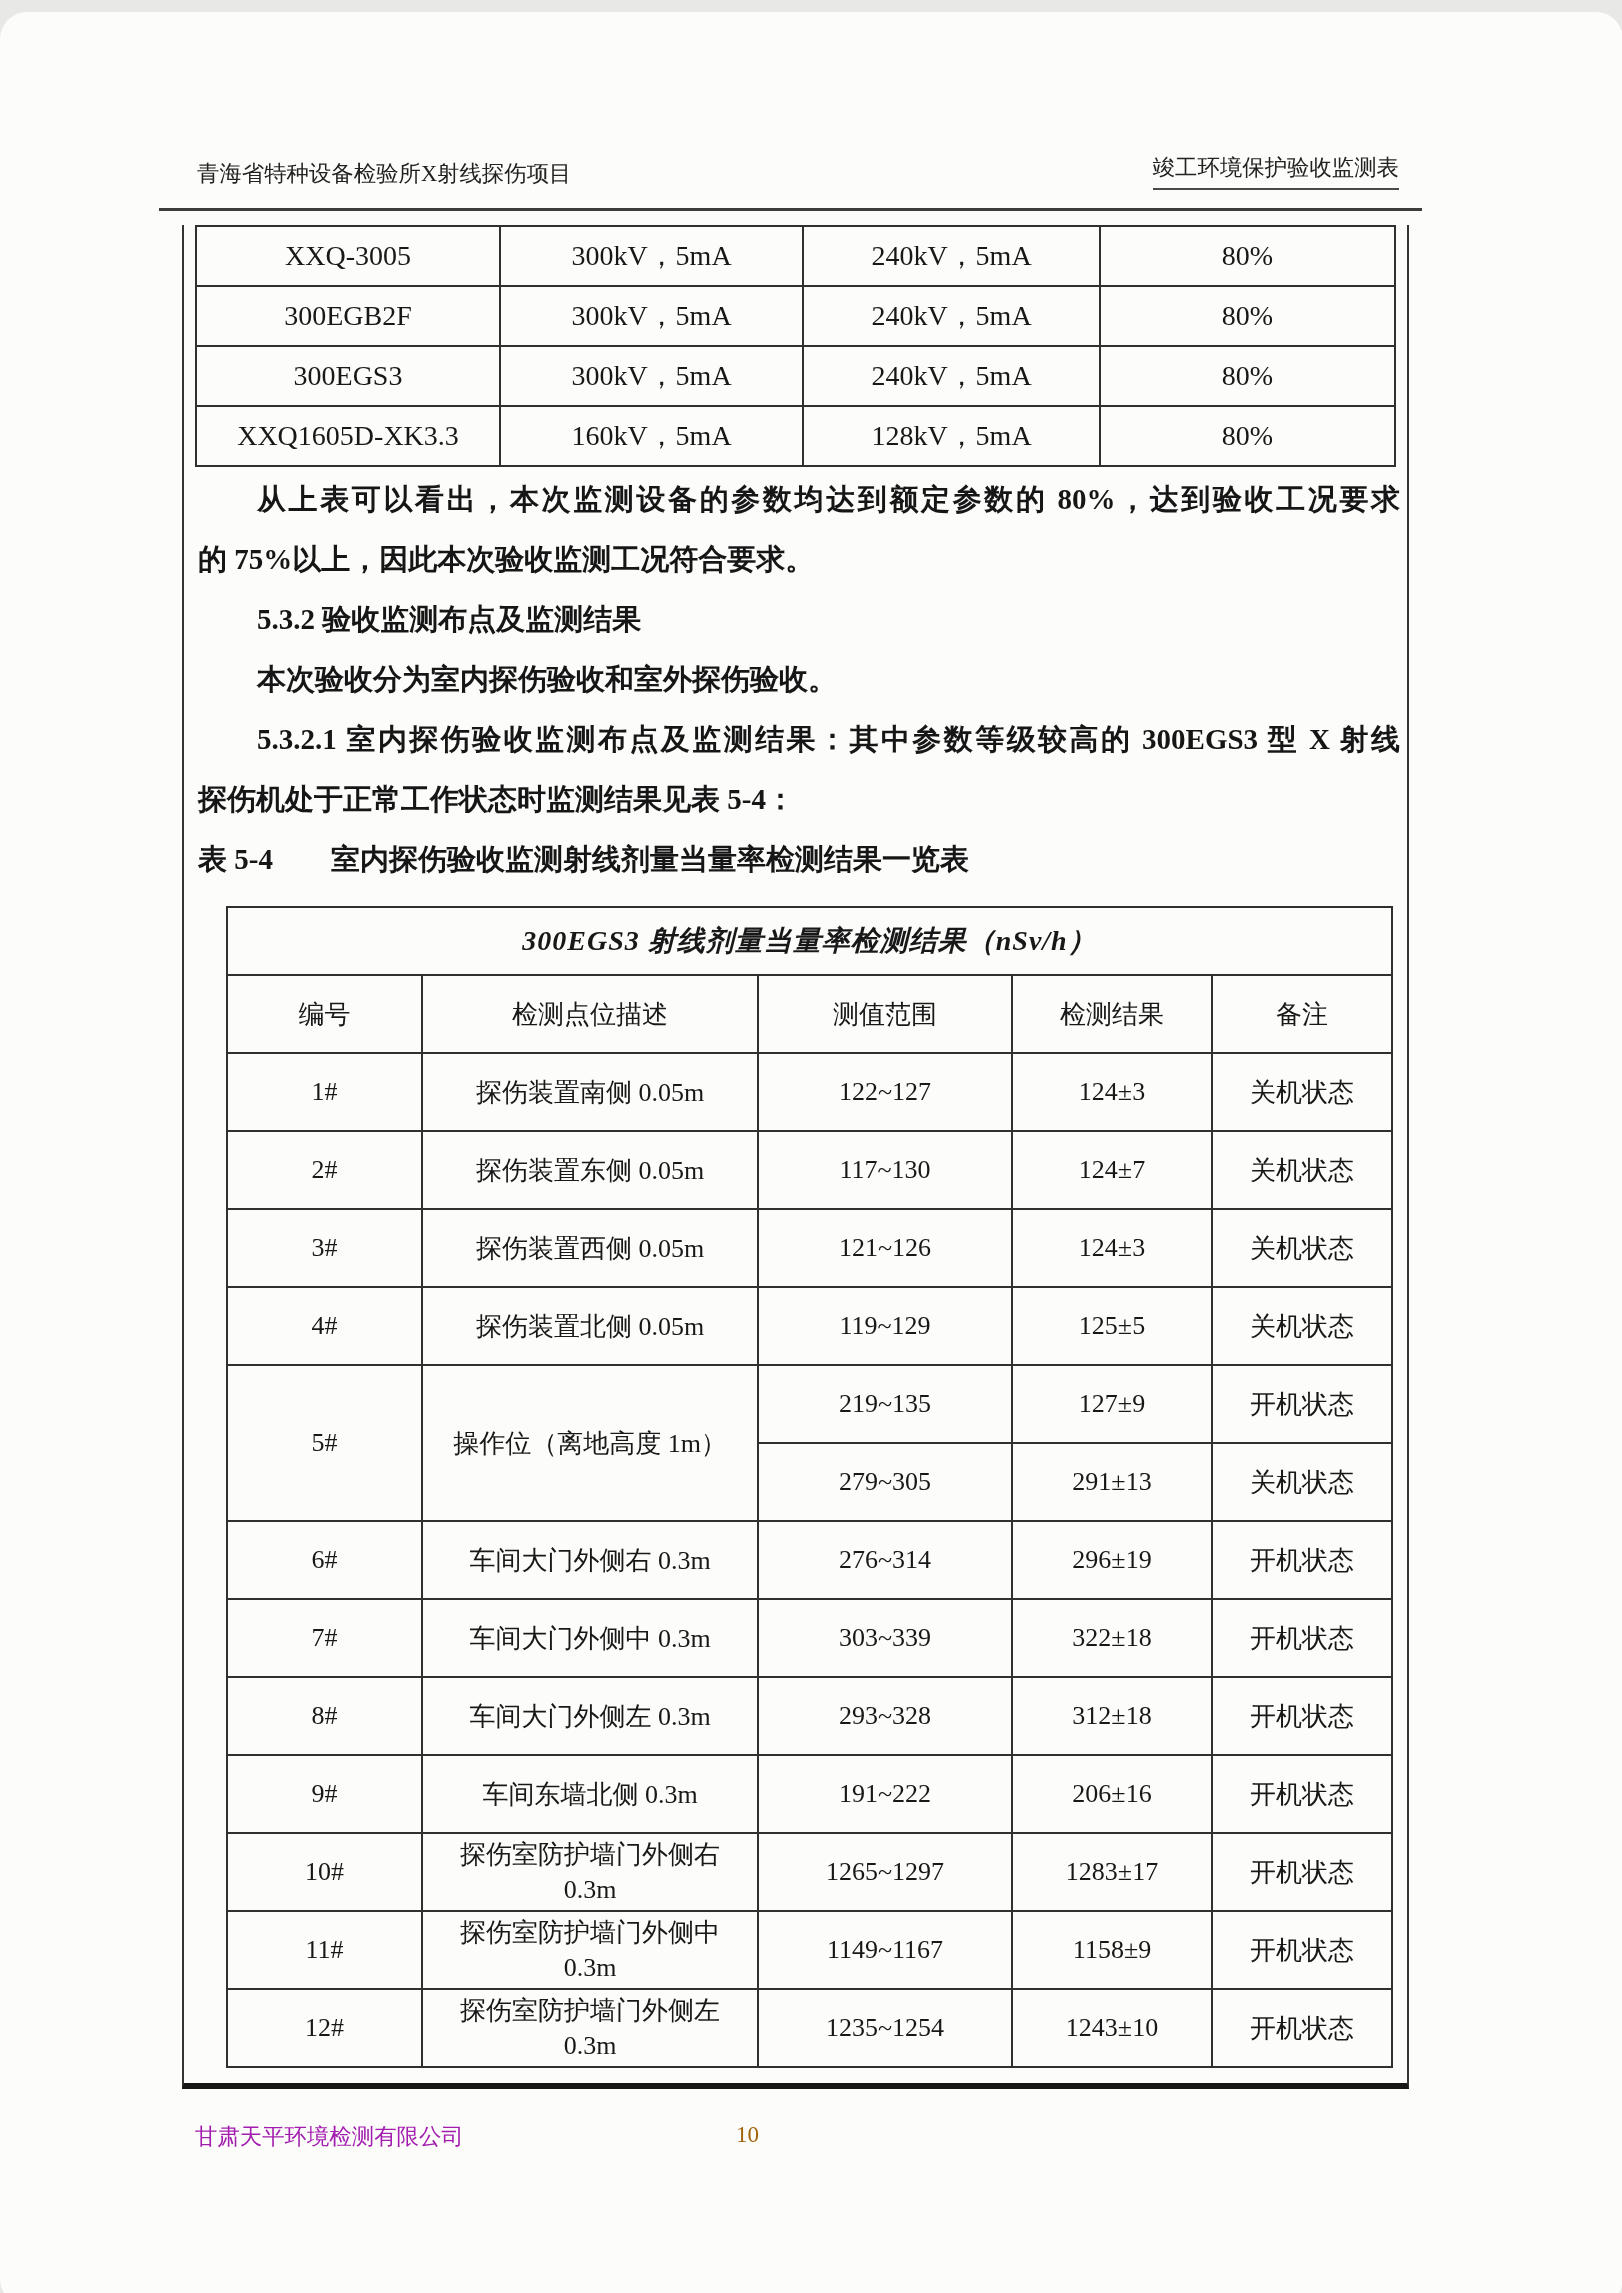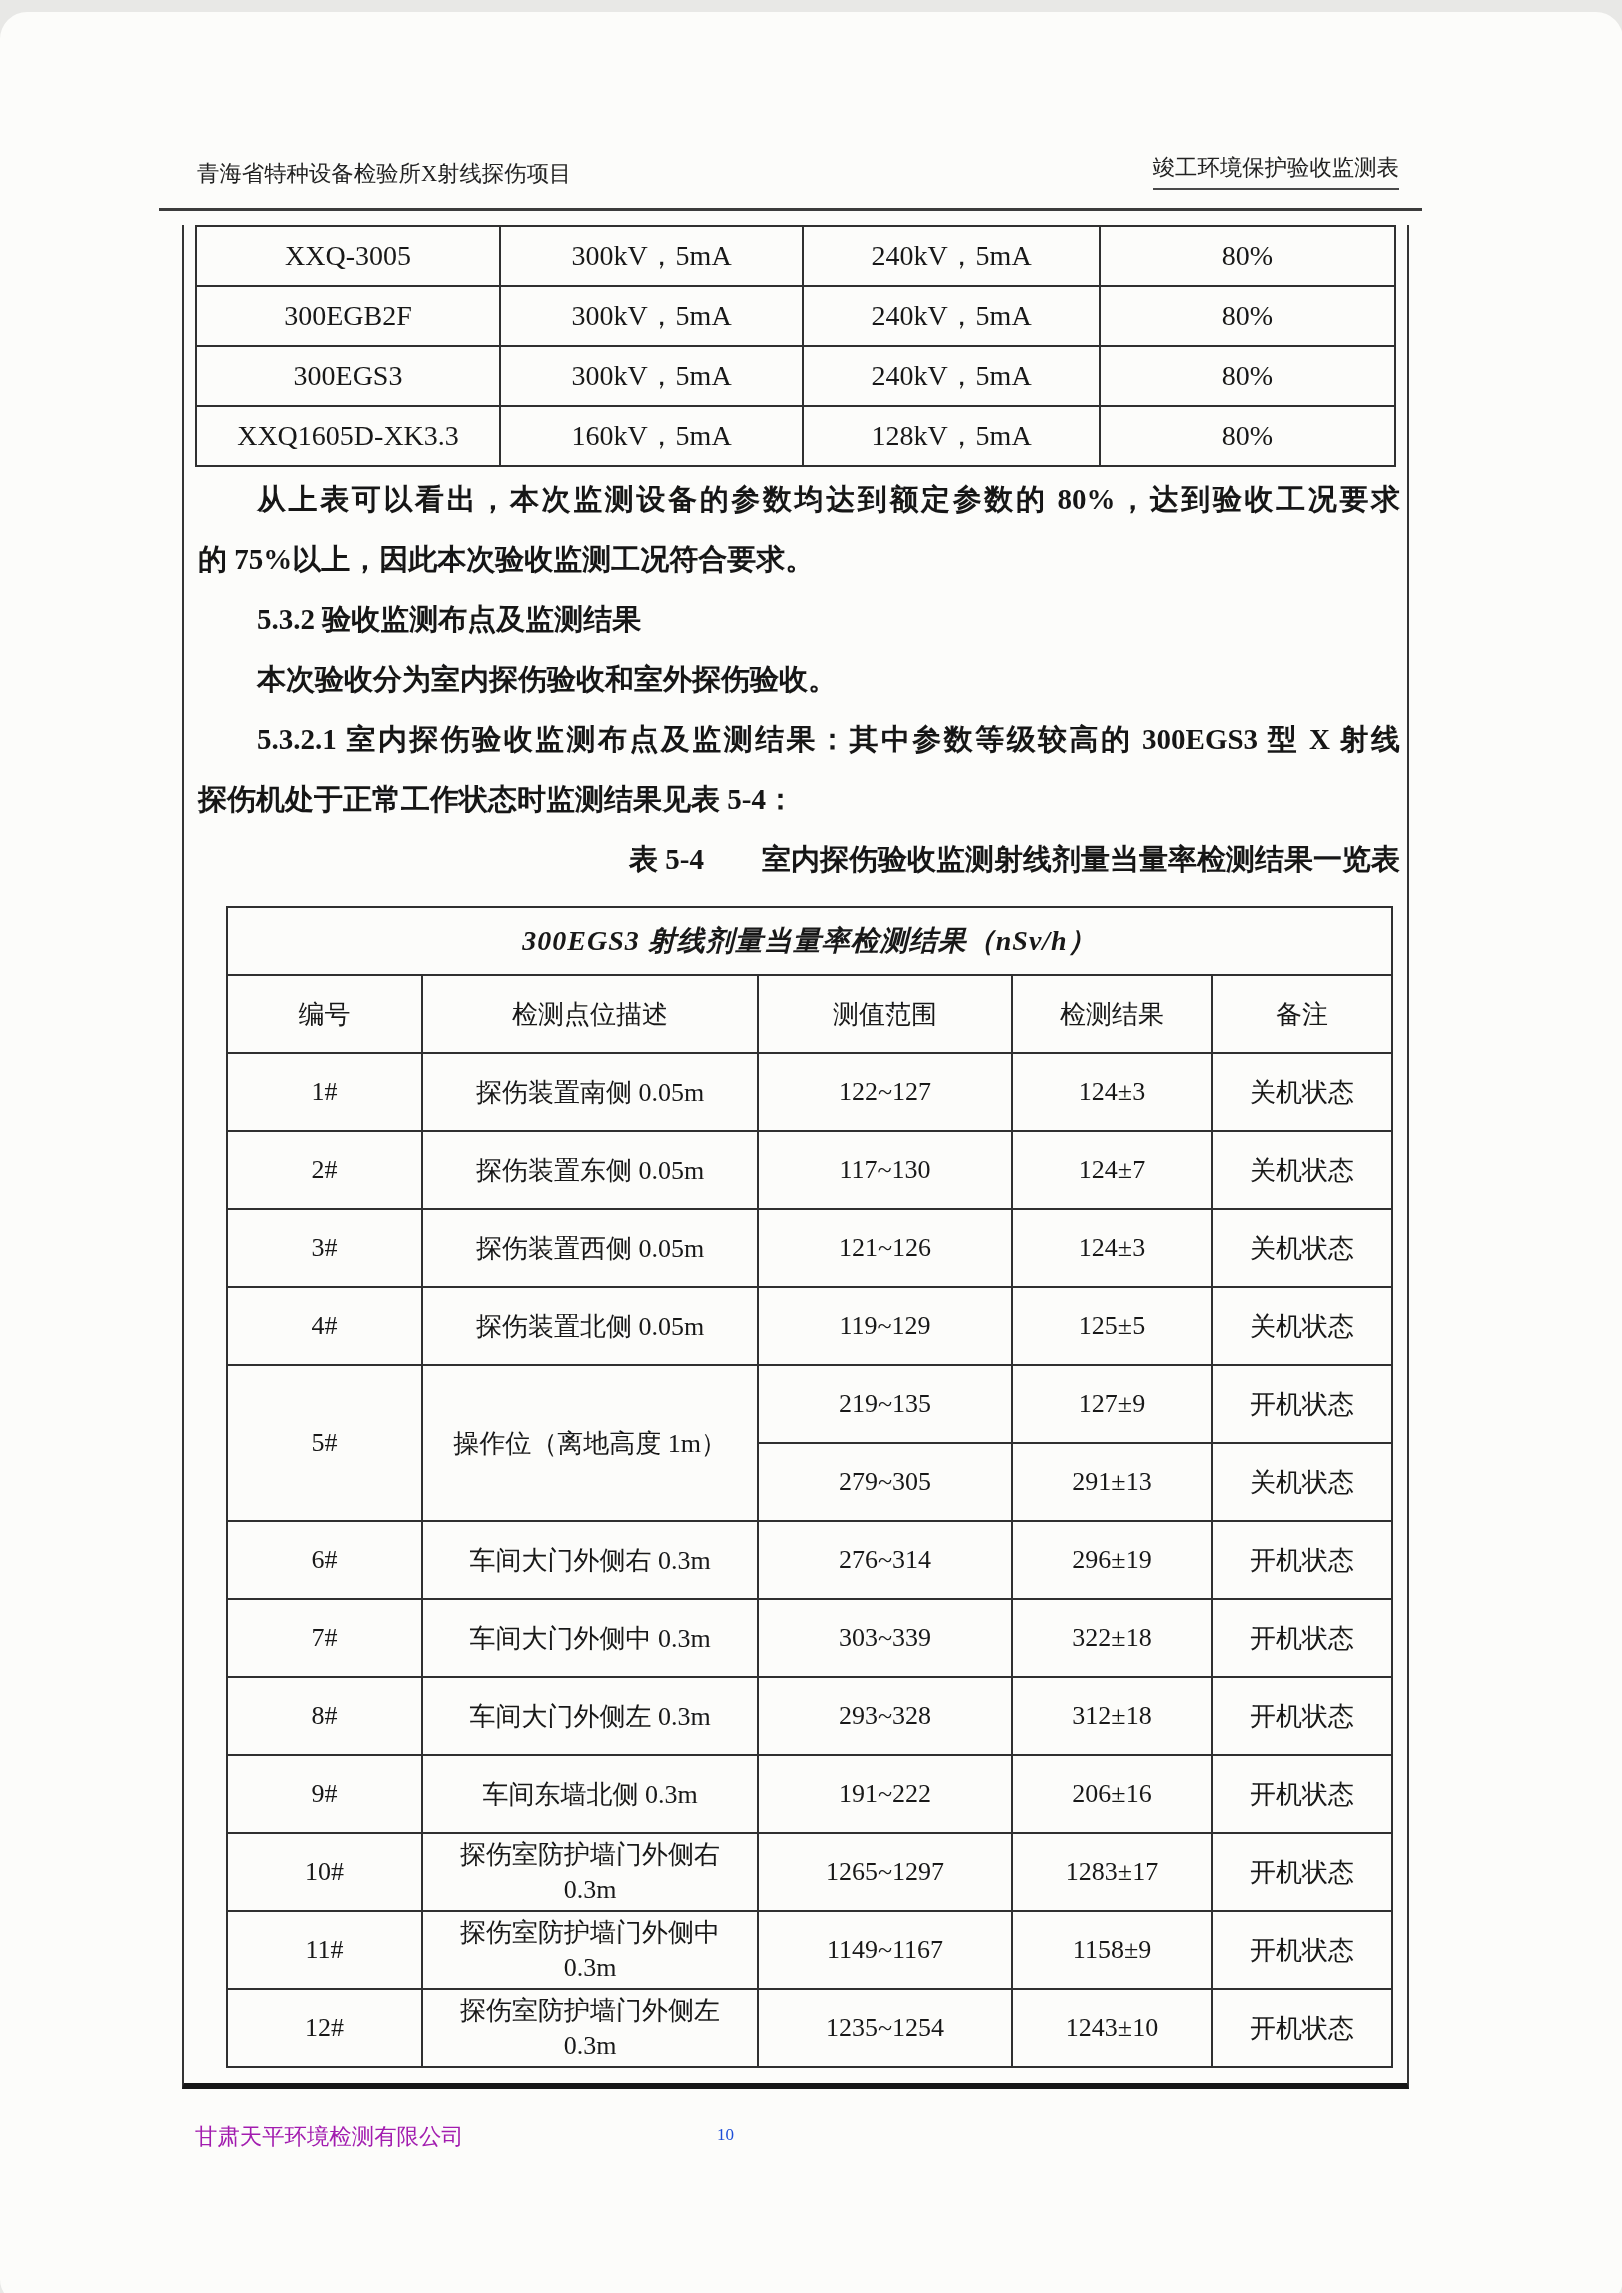--- a/index.html
+++ b/index.html
@@ -53,43 +53,43 @@
   .equip-table tr { height:60px; }
 
   
   .content {
     position:absolute; left:198px; top:457px; width:1202px;
     font-size:29px; line-height:60px; color:#161616;font-weight:bold;
   }
   .content .line { white-space:nowrap; }
   .content .indent { text-indent:59px; }
   .content .fill { white-space:normal; text-align:justify; text-align-last:justify; }
-  .content .caption { text-align:right; white-space:nowrap; }
+  .content .caption { text-align:left; white-space:nowrap; }
 
   
   .t54 {
     position:absolute; left:226px; top:894px;
     width:1165px;
     font-size:26px;
     border:2.9px solid #262626;
   }
   .t54 tr { height:78px; }
   .t54 tr.title-row { height:68px;font-style:italic; }
   .t54 td.title-cell { font-weight:bold; font-size:28px; letter-spacing:1px; }
   .t54 th { font-size:26px; }
   .t54 td.desc { padding:0 8px; line-height:35px; }
 
   
   .footer-company {
     position:absolute; left:195px; top:2108px;
     font-size:22.4px; line-height:33px; color:#a21caf;
   }
   .footer-pagenum {
-    position:absolute; left:717px; top:2105px;
-    font-size:17px; line-height:35px; color:#1d4ed8;
+    position:absolute; left:736px; top:2105px;
+    font-size:23px; line-height:35px; color:#a16207;
   }
 </style>
 </head>
 <body>
 
 <div class="page">
 
   <div class="header">
     <span class="hdr-left">青海省特种设备检验所X射线探伤项目</span>
     <span class="hdr-right">竣工环境保护验收监测表</span>

